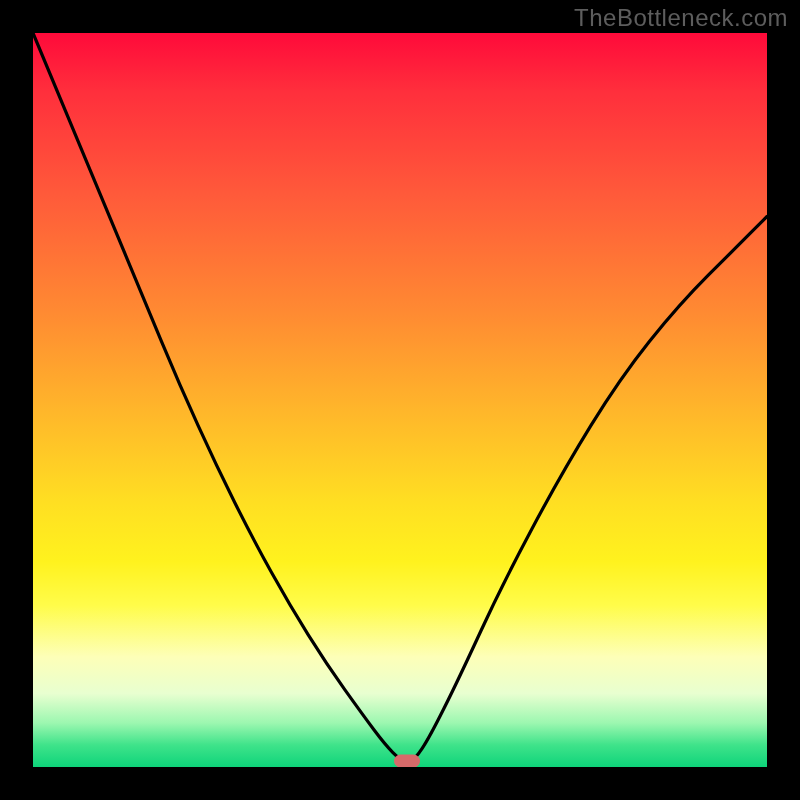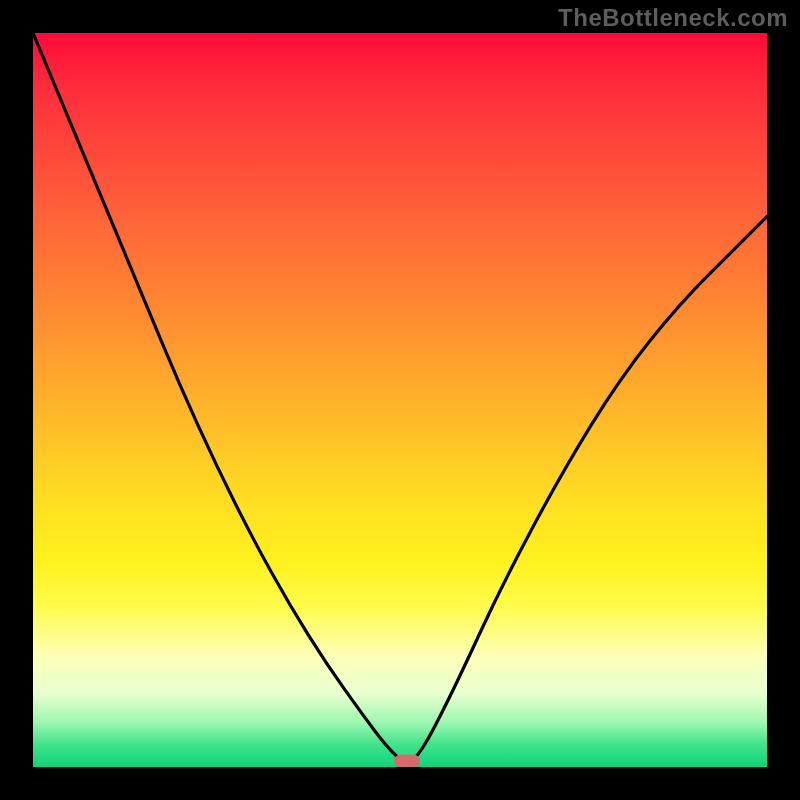--- a/index.html
+++ b/index.html
@@ -16,21 +16,21 @@
     width: 800px;
     height: 800px;
     background: #000;
   }
   .watermark {
     position: absolute;
     top: 4px;
     right: 12px;
     color: #5d5d5d;
     font-size: 24px;
-    font-weight: 700;
+    font-weight: 400;
     letter-spacing: 0.5px;
     z-index: 10;
   }
   .plot-area {
     position: absolute;
     left: 33px;
     top: 33px;
     width: 734px;
     height: 734px;
     overflow: hidden;

